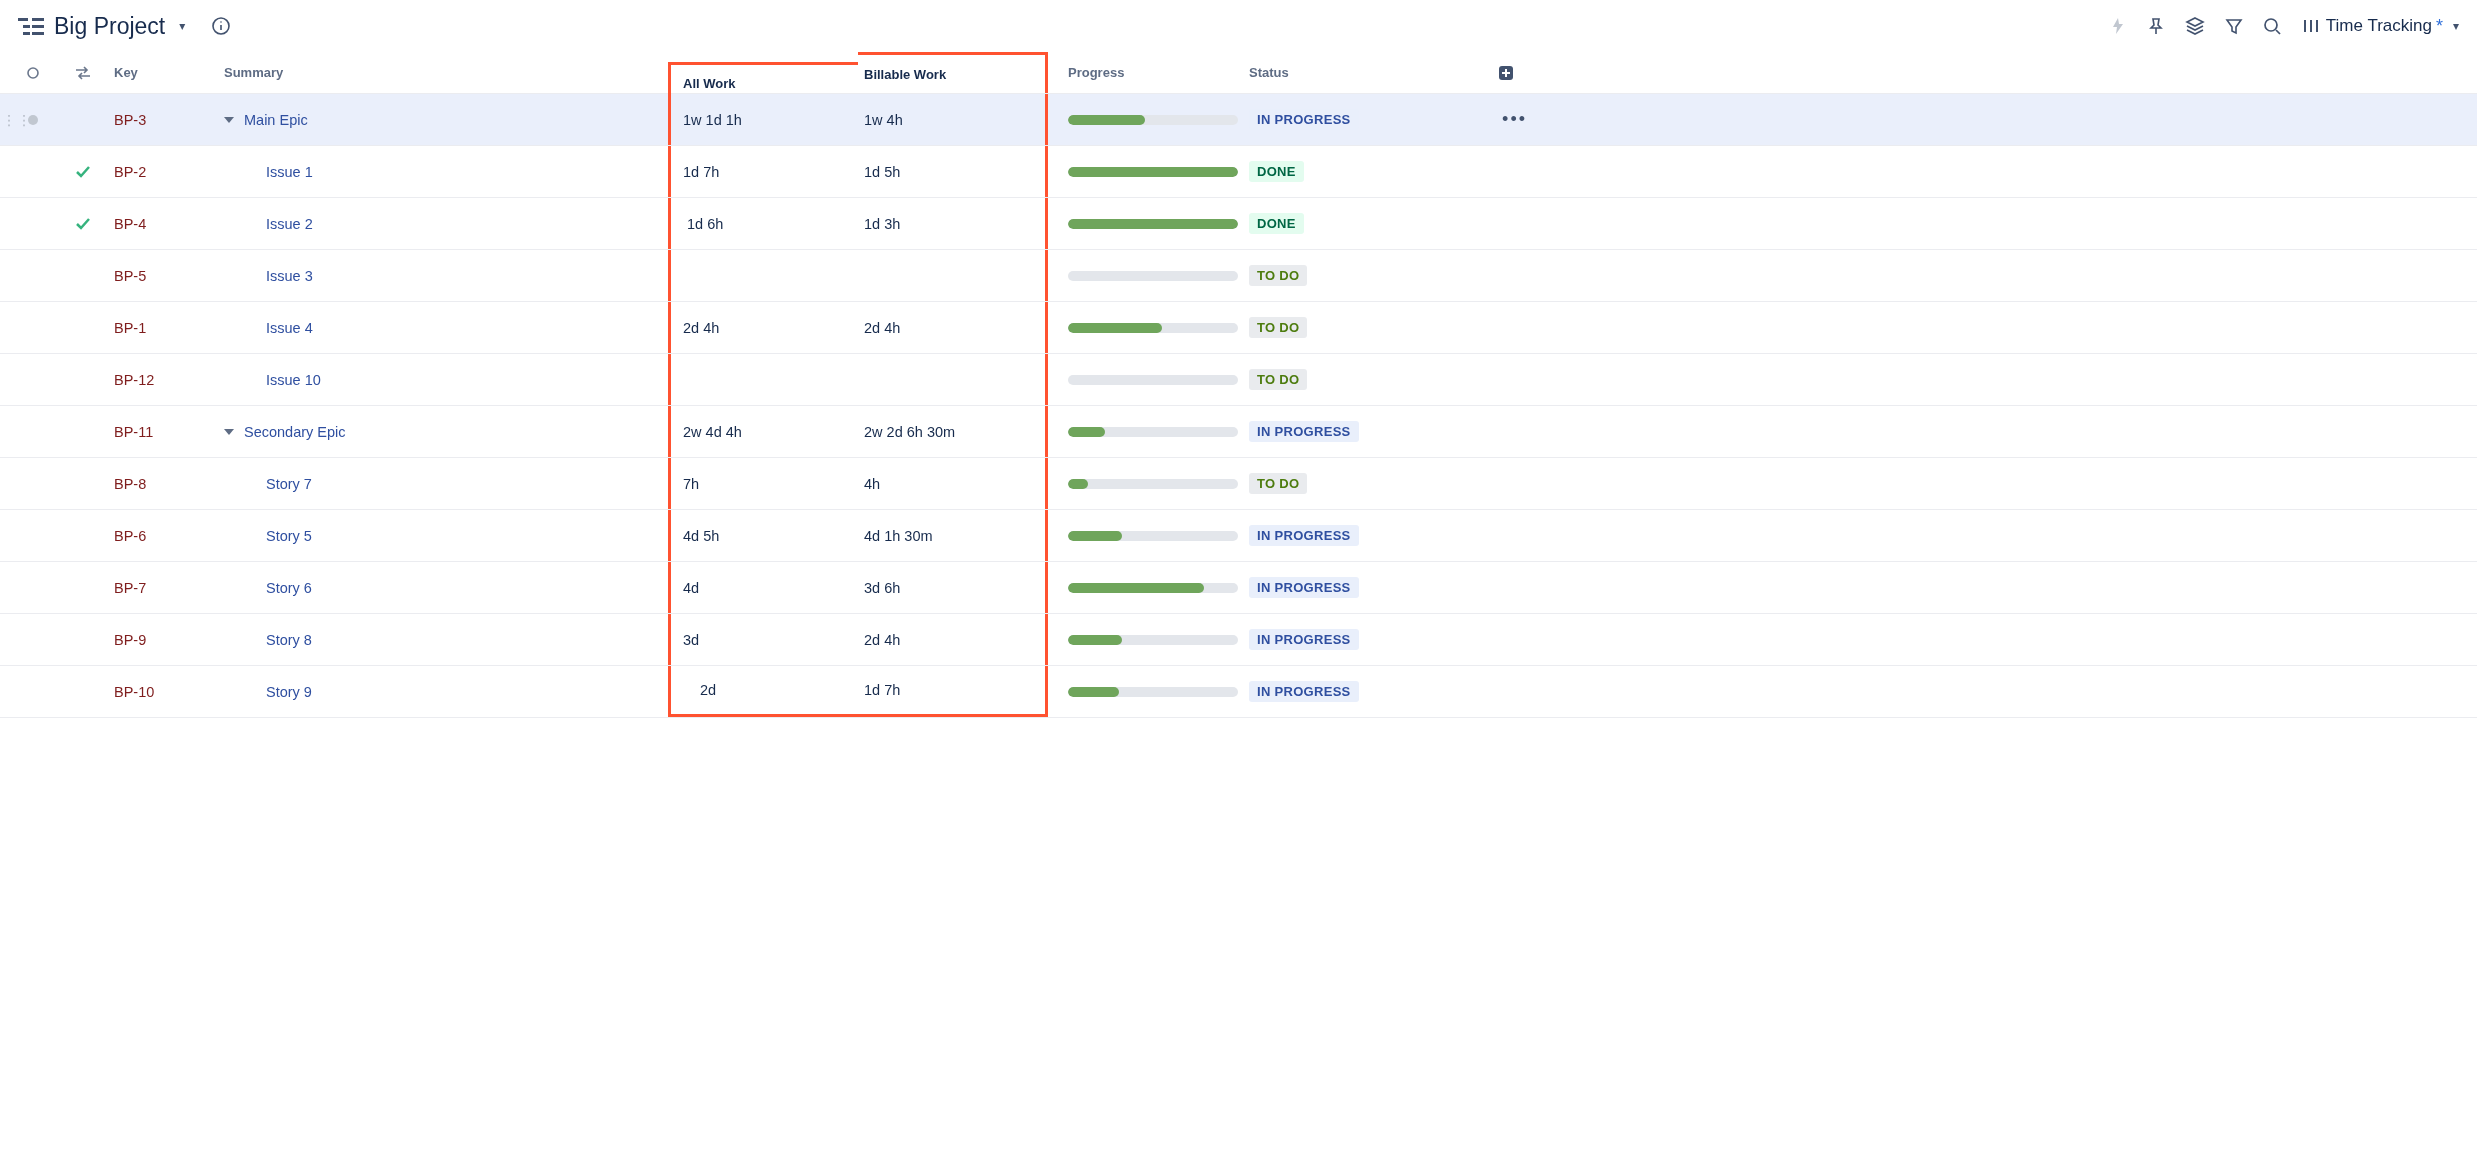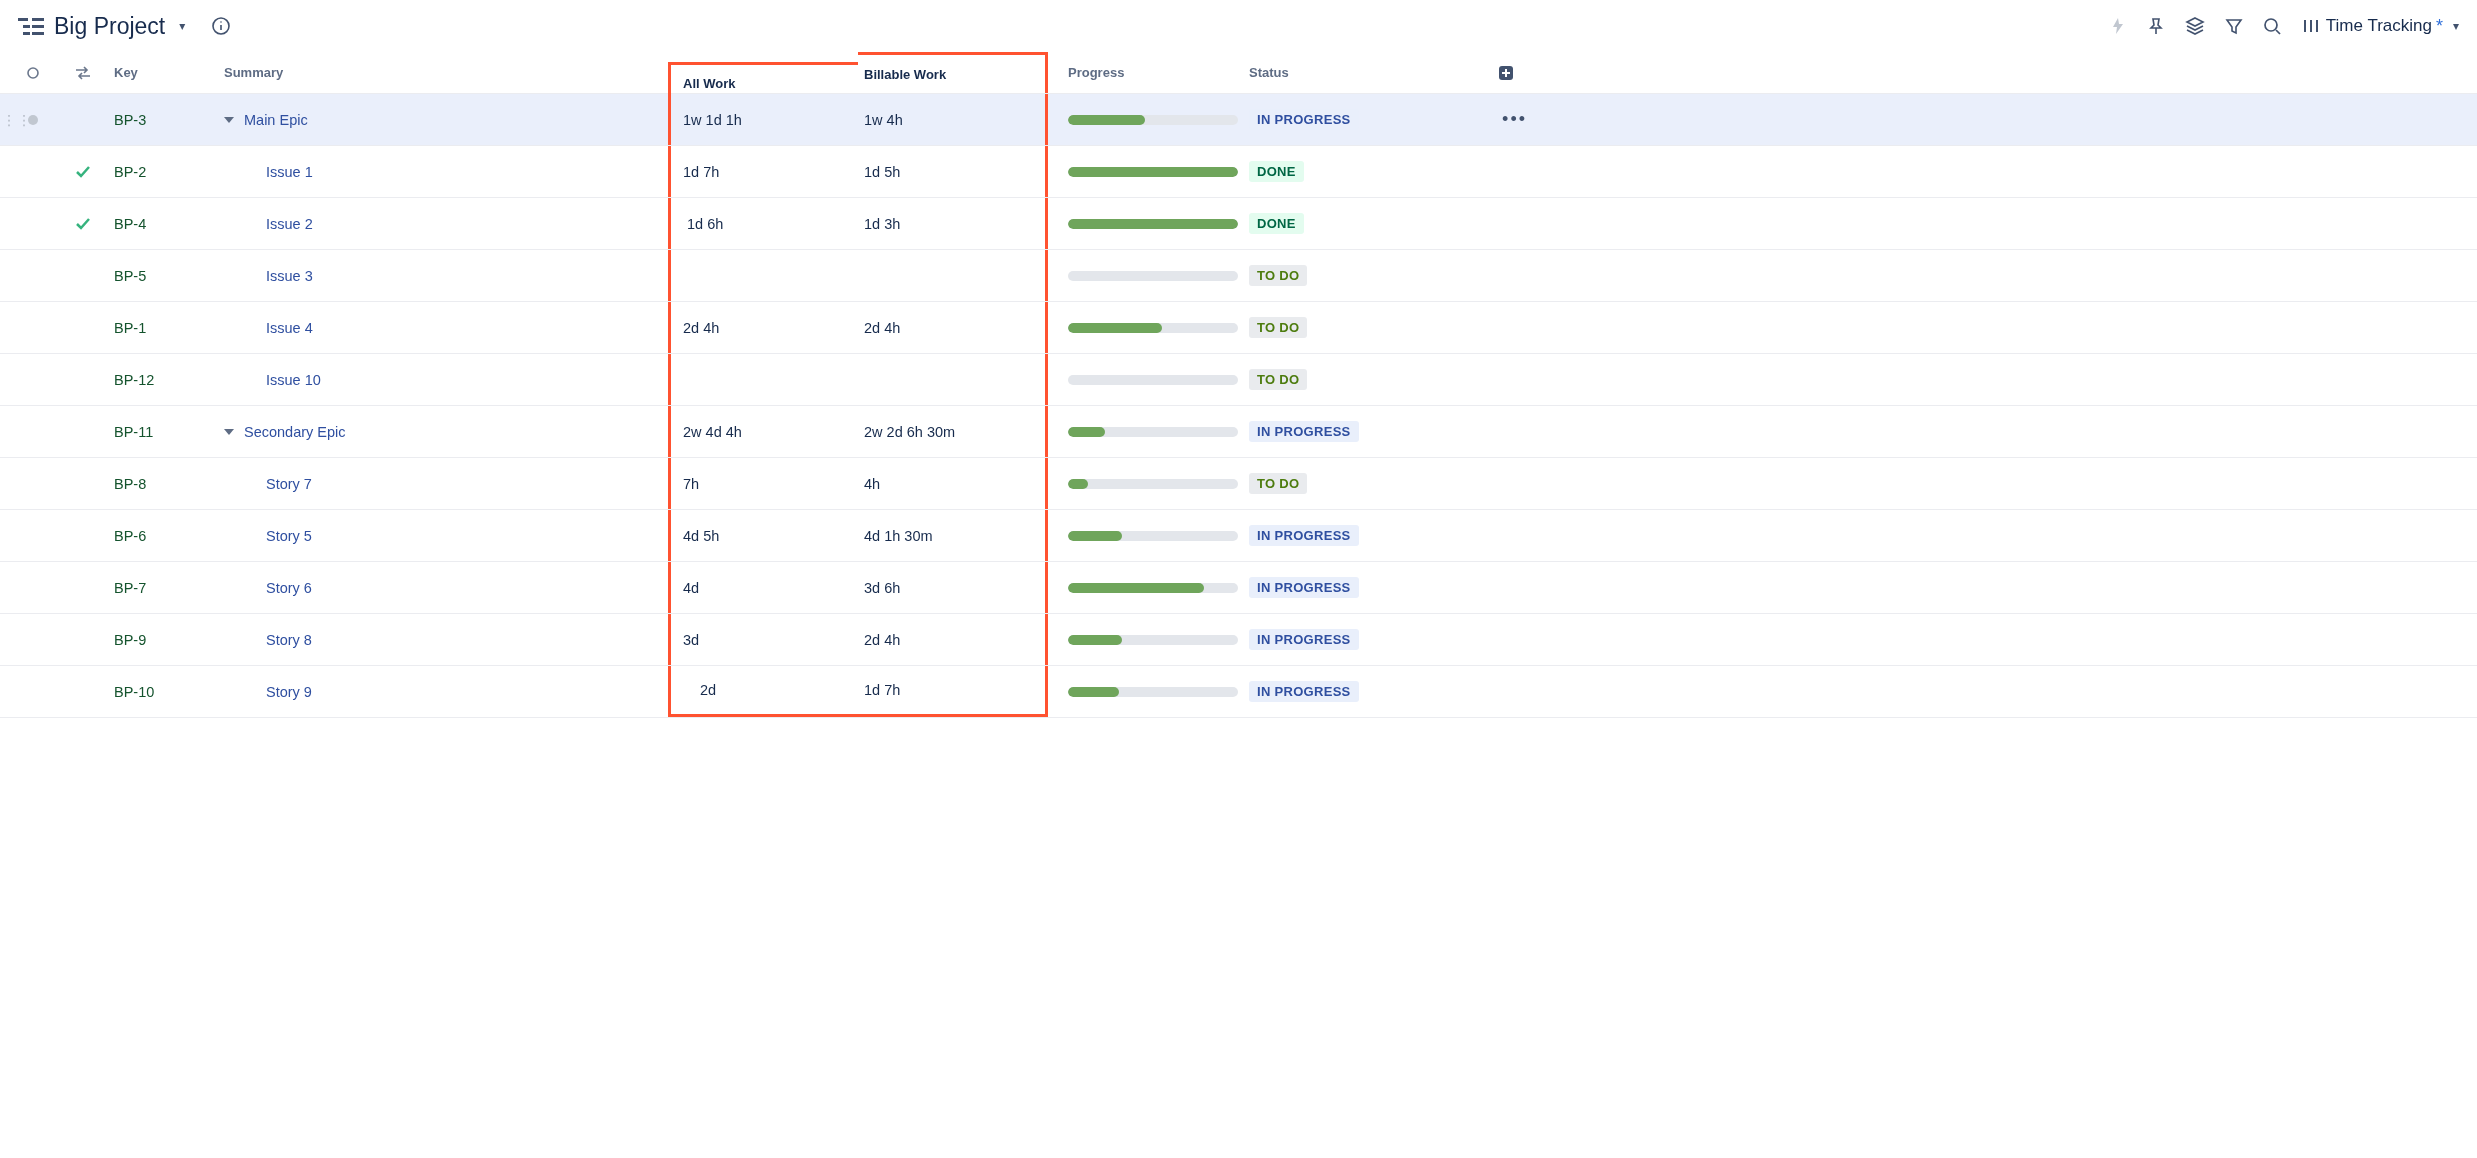--- a/index.html
+++ b/index.html
@@ -66,21 +66,21 @@
     display:none;
   }
   .row.selected .drag-dot { display:block; }
 
   .dot-cell { display:flex; justify-content:center; }
   .gray-dot {
     width: 10px; height: 10px; border-radius: 50%;
     background: #C1C7D0;
   }
   .check-green { color: #36B37E; font-size: 16px; font-weight:700; display:flex; justify-content:center;}
-  .key-link { color: #14532d; font-weight: 400; }
+  .key-link { color: #7f1d1d; font-weight: 400; }
   .key-link a, .summary-link { color: #2F4FA0; text-decoration: none; cursor:pointer; }
 
   .summary-cell { display:flex; align-items:center; gap:8px; }
   .expand-caret {
     width:0; height:0; border-left:5px solid transparent; border-right:5px solid transparent;
     border-top:6px solid #5E6C84;
     margin-right:2px;
   }
   .indent1 { padding-left: 48px !important; }
 

